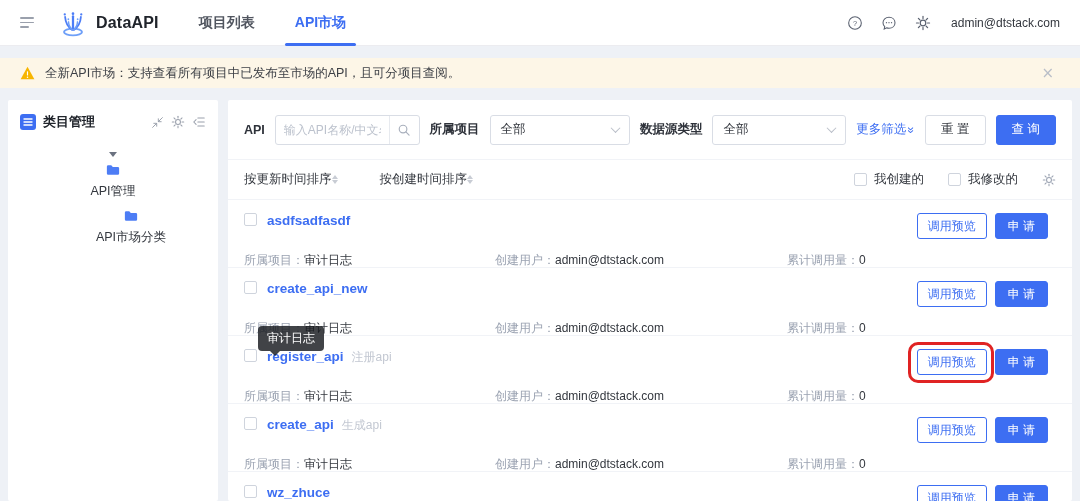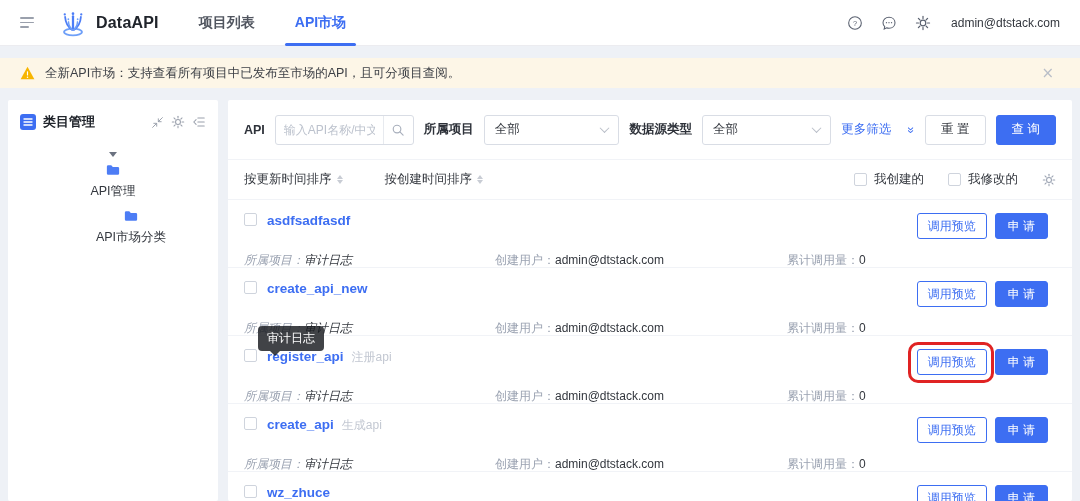--- a/index.html
+++ b/index.html
@@ -69,30 +69,30 @@
   .input-suffix { width:30px; height:100%; border-left:1px solid #e7eaef; display:flex;
     align-items:center; justify-content:center; cursor:pointer; }
   .select { height:30px; border:1px solid #d9dde5; border-radius:3px; background:#fff;
     display:flex; align-items:center; justify-content:space-between; padding:0 10px;
     font-size:12.5px; color:#33373e; cursor:pointer; }
   .select.w1 { width:168px; }
   .select.w2 { width:160px; }
   .chev { width:7px; height:7px; border-right:1.4px solid #b9bec8; border-bottom:1.4px solid #b9bec8;
     transform:rotate(45deg) translate(-1px,-1px); }
   .more-link { margin-left:auto; color:#3D6EF2; font-size:12.5px; display:flex; align-items:center;
-    gap:17px; cursor:pointer; white-space:nowrap; }
+    gap:2px; cursor:pointer; white-space:nowrap; }
   .dbl-chev { display:inline-block; transform:rotate(90deg); font-size:12px; line-height:1; }
   .btn { height:30px; border-radius:3px; font-size:12.5px; display:flex; align-items:center;
     padding:0 15px; cursor:pointer; white-space:nowrap; font-family:inherit; }
   .btn-reset { background:#fff; border:1px solid #d9dde5; color:#33373e; }
   .btn-query { background:#3D6EF2; border:1px solid #3D6EF2; color:#fff; }
 
   .sort-bar { height:40px; display:flex; align-items:center; padding:0 16px;
     border-bottom:1px solid #f1f3f7; font-size:12.5px; color:#33373e; }
-  .sorter { display:flex; align-items:center; gap:5px; margin-right:42px; cursor:pointer; }
+  .sorter { display:flex; align-items:center; margin-right:42px; cursor:pointer; }
   .sort-carets { display:flex; flex-direction:column; gap:1px; }
   .car-up { width:0;height:0;border-left:3.5px solid transparent;border-right:3.5px solid transparent;border-bottom:4px solid #c8ccd4; }
   .car-dn { width:0;height:0;border-left:3.5px solid transparent;border-right:3.5px solid transparent;border-top:4px solid #c8ccd4; }
   .sort-right { margin-left:auto; display:flex; align-items:center; gap:24px;text-align:right; }
   .chk-group { display:flex; align-items:center; gap:7px; cursor:pointer; }
   .checkbox { width:13px; height:13px; border:1px solid #cfd4dd; border-radius:2px; background:#fff; flex-shrink:0; cursor:pointer; }
   .gear-small { color:#9aa2b1; cursor:pointer; }
 
   
   .api-row { height:68px; padding:13px 24px 0 16px; border-bottom:1px solid #f1f3f7; position:relative; }
@@ -101,21 +101,21 @@
   .api-sub { margin-left:8px; font-size:12px; color:#c3c8d2; }
   .row-actions { margin-left:auto; display:flex; align-items:center; gap:8px; }
   .btn-preview { height:26px; padding:0 10px; font-size:12px; color:#3D6EF2; background:#fff;
     border:1px solid #3D6EF2; border-radius:3px; display:flex; align-items:center; cursor:pointer; font-family:inherit; }
   .btn-apply { height:26px; padding:0 12px; font-size:12px; color:#fff; background:#3D6EF2;
     border:1px solid #3D6EF2; border-radius:3px; display:flex; align-items:center; cursor:pointer; font-family:inherit; }
   .btn-wrap { position:relative; display:inline-flex; }
   .red-ring { position:absolute; left:-9px; top:-7px; right:-7px; bottom:-8px;
     border:3px solid #E02323; border-radius:10px; pointer-events:none; z-index:3; }
   .row-meta { display:flex; margin-top:13px; font-size:12px; }
-  .meta-col1 { width:251px;font-style:italic; }
+  .meta-col1 { width:251px; }
   .meta-col2 { width:292px; }
   .meta-label { color:#9aa2b1; }
   .meta-value { color:#33373e; }
   .tooltip { position:absolute; left:30px; top:-10px; background:rgba(23,26,31,.82); color:#fff;
     font-size:12px; padding:4px 9px; border-radius:4px; z-index:5; white-space:nowrap; }
   .tooltip::after { content:""; position:absolute; left:12px; bottom:-5px;
     border-left:5px solid transparent; border-right:5px solid transparent;
     border-top:5px solid rgba(23,26,31,.82); }
 </style>
 </head>

